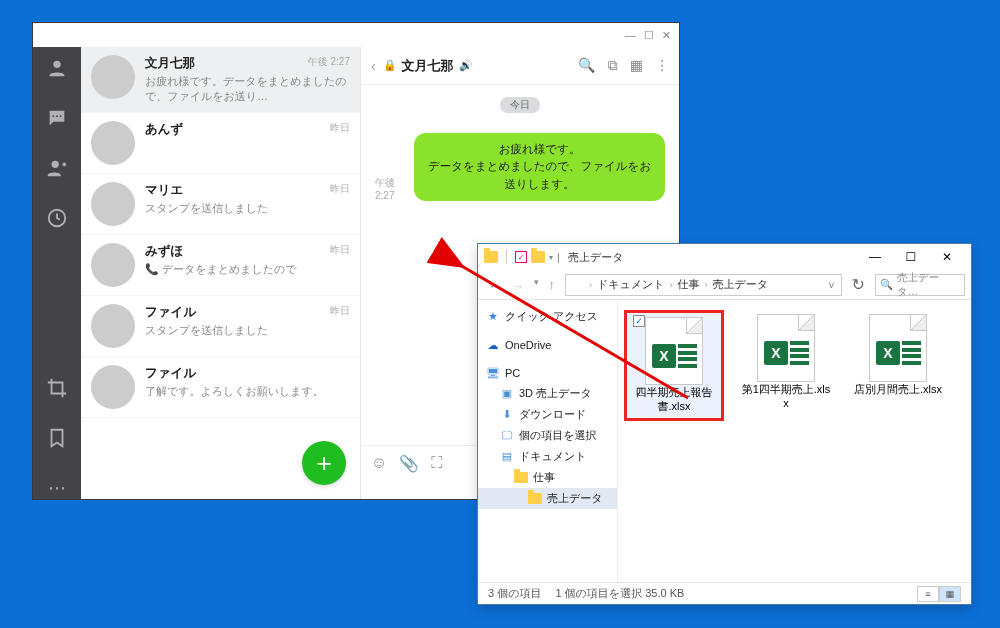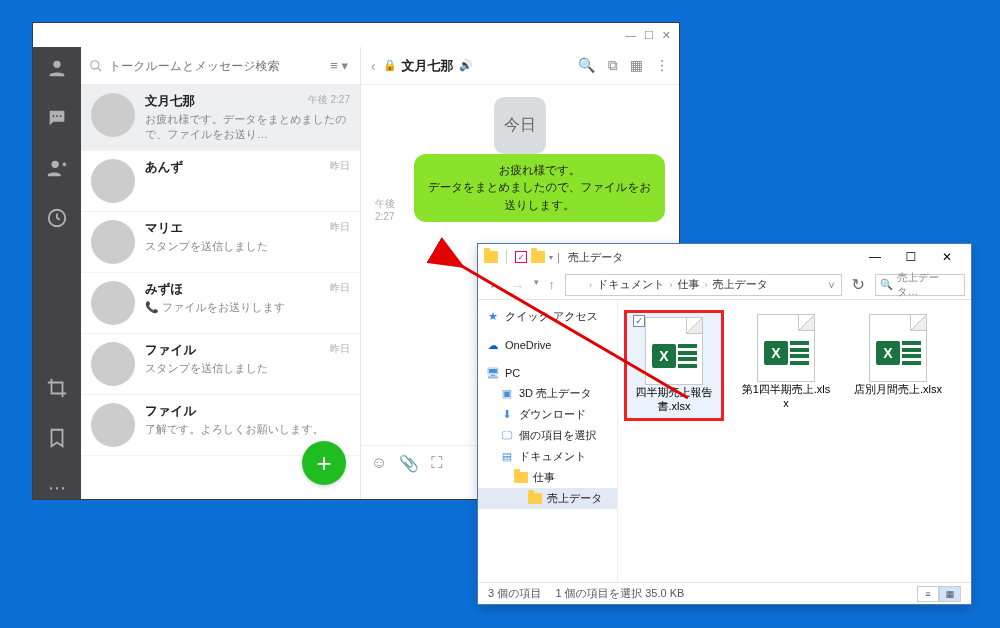--- a/index.html
+++ b/index.html
@@ -34,21 +34,21 @@
 .chat { flex: 1; display: flex; flex-direction: column; background: #fff; }
 .chat-header { height: 38px; border-bottom: 1px solid #eee; display: flex; align-items: center; padding: 0 10px; }
 .chat-header .back { color: #999; font-size: 14px; margin-right: 8px; cursor: pointer; }
 .chat-header .lock { color: #aaa; font-size: 11px; margin-right: 4px; }
 .chat-header .cname { font-size: 13px; font-weight: 600; color: #222; }
 .chat-header .vol { color: #aaa; font-size: 11px; margin-left: 6px; }
 .chat-header .rr { margin-left: auto; display: flex; gap: 12px; color: #888; }
 .chat-header .rr span { cursor: pointer; font-size: 14px; }
 
 .chat-body { flex: 1; padding: 12px 14px; position: relative; overflow: hidden; }
-.date-pill { display: block; margin: 0 auto 0; width: fit-content; background: #d9dbdf; color: #666; font-size: 16px; padding: 18px 10px; border-radius: 10px; }
+.date-pill { display: block; margin: 0 auto 20px; width: fit-content; background: #d9dbdf; color: #666; font-size: 10px; padding: 1px 10px; border-radius: 10px; }
 .msg-row { display: flex; align-items: flex-end; gap: 6px; margin-bottom: 8px; }
 .msg-row.sent { justify-content: flex-end; }
 .msg-time { font-size: 10px; color: #aaa; }
 .bubble { max-width: 260px; background: #8be22a; color: #222; font-size: 11.5px; padding: 8px 10px; border-radius: 12px; line-height: 1.5; text-align: center; }
 
 .chat-input { height: 54px; border-top: 1px solid #eee; display: flex; align-items: flex-start; padding: 8px 10px; gap: 12px; color: #888; position:relative;}
 .chat-input .ci { font-size: 16px; cursor: pointer; }
 .chat-input .ci-right { margin-left: auto; }
 
 
@@ -163,28 +163,20 @@
         </span>
       <span class="ic">
           <svg viewBox="0 0 24 24" fill="none" stroke="currentColor" stroke-width="2">
             <path d="M6 3h12v18l-6-4-6 4z"></path>
           </svg>
         </span>
       <span class="ic" style="font-size:18px;">⋯</span>
     </div>
 
     <div class="friends">
-      <div class="search-row">
-        <svg class="sicon" viewBox="0 0 24 24" fill="none" stroke="currentColor" stroke-width="2">
-            <circle cx="10" cy="10" r="7"></circle>
-            <path d="M21 21l-6-6"></path>
-          </svg>
-        <input placeholder="トークルームとメッセージ検索" style="">
-        <span class="menu-ic">≡ ▾</span>
-      </div>
 
       <div class="friend active">
         <div class="avatar av1"></div>
         <div class="fmain">
           <div class="fname">文月七那</div>
           <div class="fmsg">お疲れ様です。データをまとめましたので、ファイルをお送り…</div>
         </div>
         <div class="ftime">午後 2:27</div>
       </div>
       <div class="friend">
@@ -199,21 +191,21 @@
         <div class="fmain">
           <div class="fname">マリエ</div>
           <div class="fmsg">スタンプを送信しました</div>
         </div>
         <div class="ftime">昨日</div>
       </div>
       <div class="friend">
         <div class="avatar av4"></div>
         <div class="fmain">
           <div class="fname">みずほ</div>
-          <div class="fmsg">📞 ファイルをお送りします</div>
+          <div class="fmsg">📞 データをまとめましたので</div>
         </div>
         <div class="ftime">昨日</div>
       </div>
       <div class="friend">
         <div class="avatar av5"></div>
         <div class="fmain">
           <div class="fname">ファイル</div>
           <div class="fmsg">スタンプを送信しました</div>
         </div>
         <div class="ftime">昨日</div>

